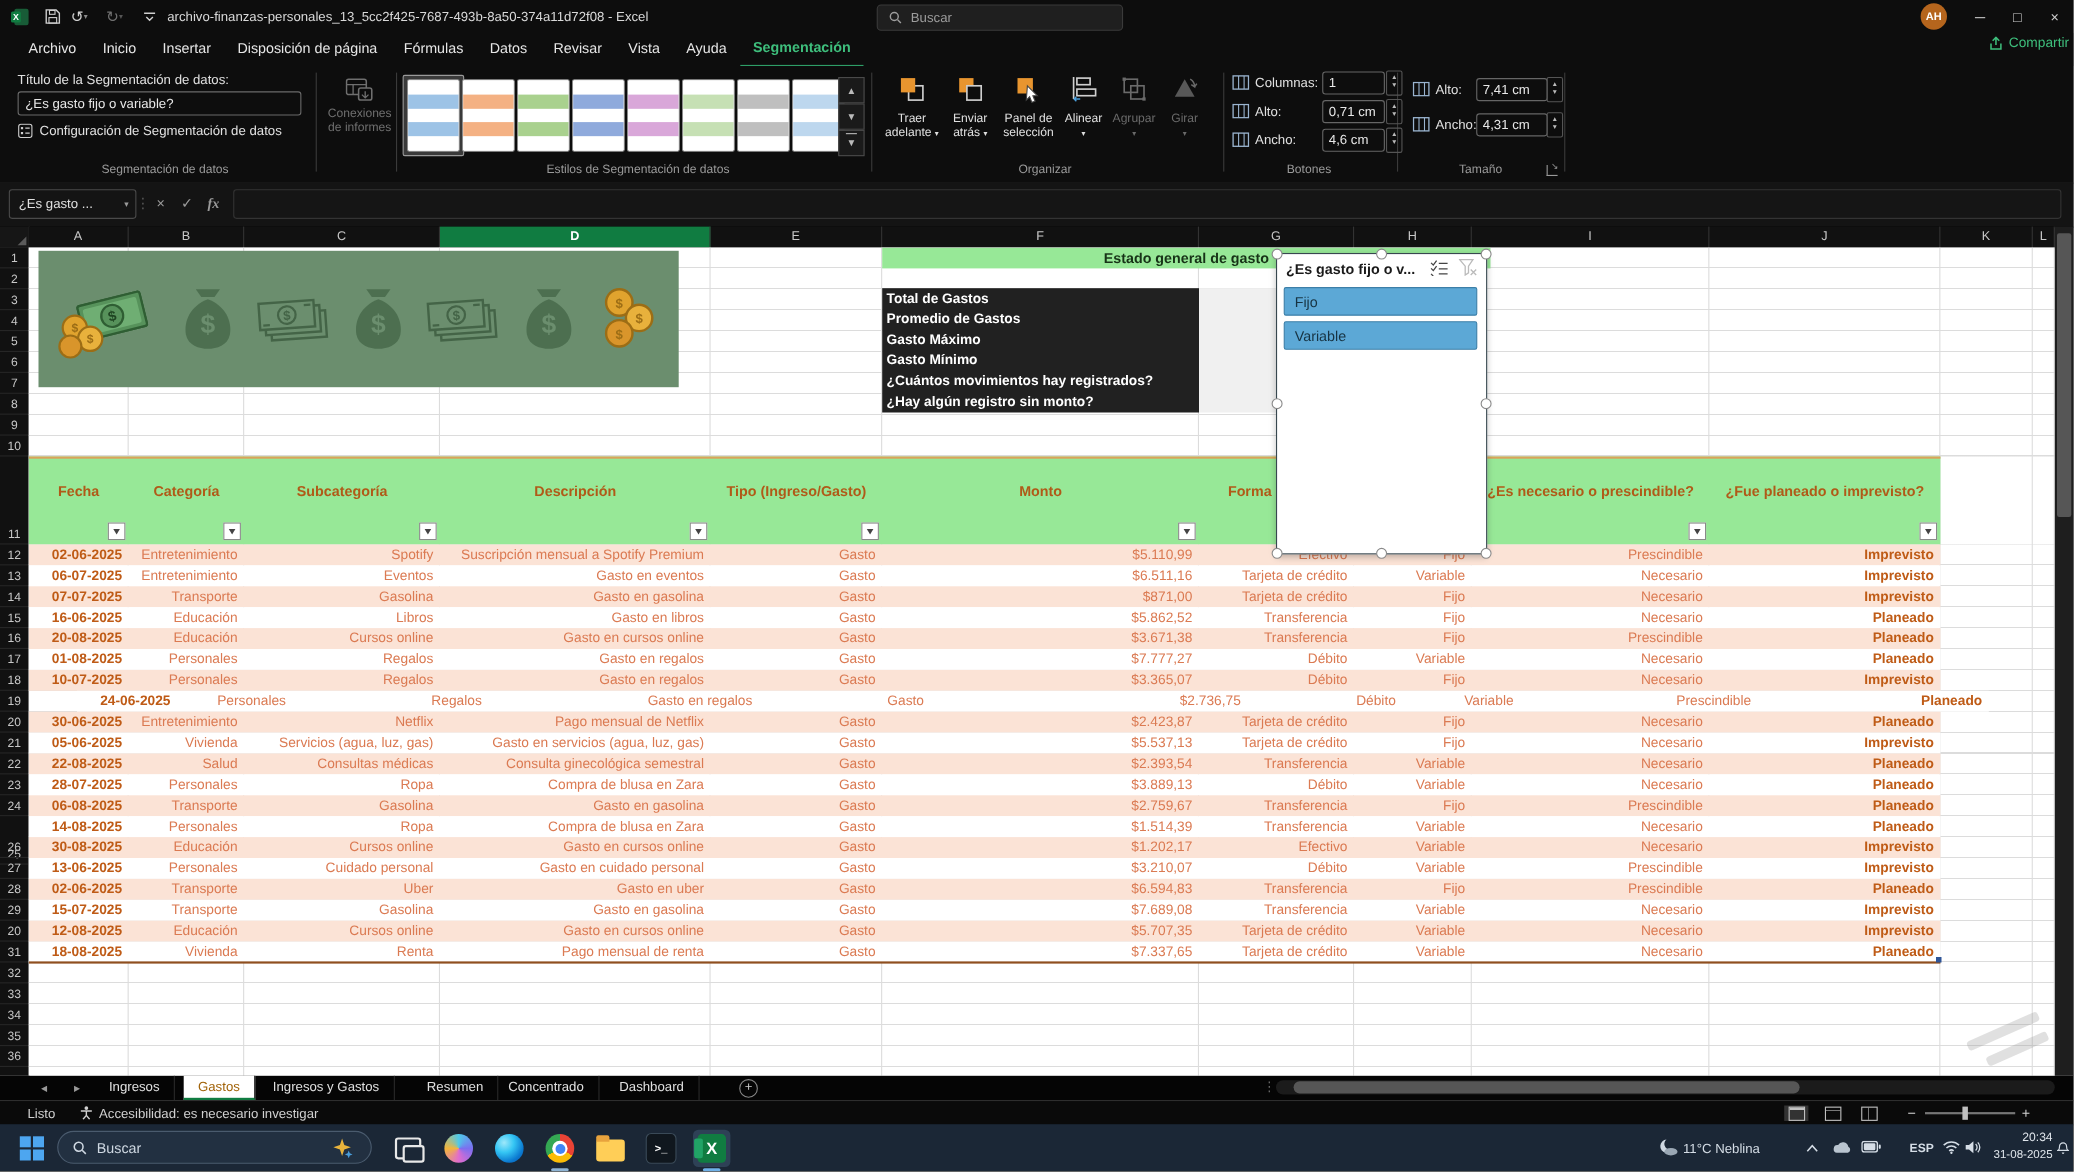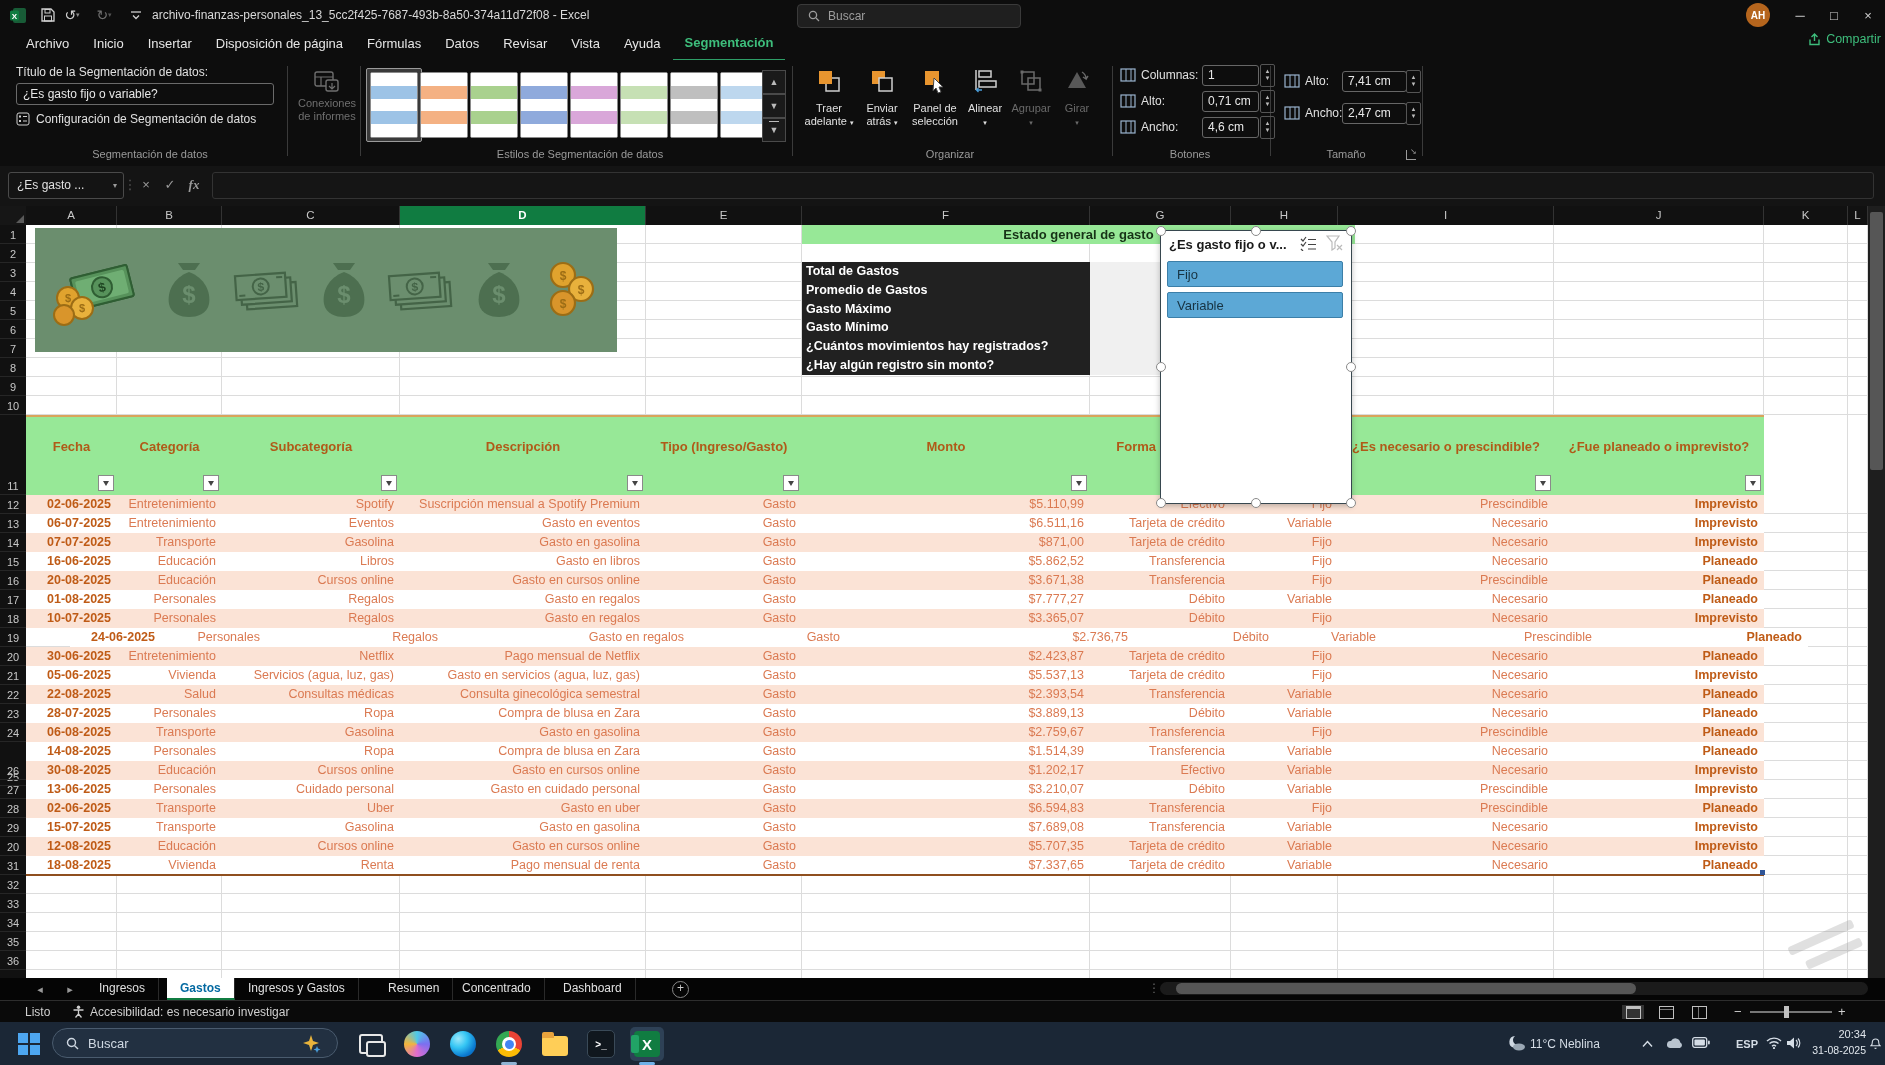--- a/index.html
+++ b/index.html
@@ -79,21 +79,21 @@
   #slicer-header{position:absolute;left:0;top:0;width:100%;height:26px;display:flex;align-items:center;}
   #slicer-title{font-size:13px;font-weight:bold;color:#1a1a1a;padding-left:8px;white-space:nowrap;}
   .slicer-item{position:absolute;left:6px;width:176px;height:26px;background:#5ca8d6;border:1px solid #3c7fa8;border-radius:2px;color:#173342;font-size:13px;line-height:25px;padding-left:9px;box-sizing:border-box;}
   .handle{position:absolute;width:8px;height:8px;border-radius:50%;background:#fff;border:1px solid #8a8a8a;z-index:7;}
   
   #vscroll{left:1868px;top:206px;width:17px;height:772px;background:#1e1e1e;}
   #vthumb{position:absolute;left:2px;top:6px;width:13px;height:258px;background:#565656;border-radius:2px;}
   
   #tabbar{left:0;top:978px;width:1885px;height:22px;background:#050505;color:#ddd;}
   .sheettab{position:absolute;top:0;height:22px;line-height:21px;padding:0 13px;font-size:12px;color:#e0e0e0;border-right:1px solid #2a2a2a;white-space:nowrap;}
-  .sheettab.active{background:#fff;color:#0369a1;font-weight:bold;border-bottom:2px solid #107c41;box-sizing:border-box;}
+  .sheettab.active{background:#fff;color:#a16207;font-weight:normal;border-bottom:2px solid #107c41;box-sizing:border-box;}
   .tabnav{position:absolute;top:0;height:22px;width:24px;color:#999;display:flex;align-items:center;justify-content:center;font-size:11px;}
   #addsheet{position:absolute;left:672px;top:3px;width:15px;height:15px;border:1px solid #888;border-radius:50%;color:#ccc;font-size:12px;line-height:13px;text-align:center;}
   #hscroll{position:absolute;left:1160px;top:4px;width:708px;height:13px;background:#1b1b1b;border-radius:7px;}
   #hthumb{position:absolute;left:16px;top:1px;width:460px;height:11px;background:#565656;border-radius:6px;}
   
   #statusbar{left:0;top:1000px;width:1885px;height:22px;background:#0a0a0a;border-top:1px solid #2e2e2e;color:#d0d0d0;font-size:12px;}
   .viewbtn{position:absolute;top:4px;width:22px;height:14px;display:flex;align-items:center;justify-content:center;}
   .vb{width:13px;height:11px;border:1px solid #c0c0c0;}
   #zoomtrack{position:absolute;left:1750px;top:10px;width:82px;height:2px;background:#777;}
   #zoomthumb{position:absolute;left:1784px;top:5px;width:5px;height:12px;background:#c0c0c0;}
@@ -371,21 +371,21 @@
           <div class="spin" style="position: absolute; left: 122px;">▲<br>▼</div>
         </div>
         <div class="fldrow" style="left: 1284px; top: 46px; width: 140px;">
           <div class="micon">
             <svg width="16" height="14" viewBox="0 0 16 14">
               <rect x="1" y="1" width="14" height="12" fill="none" stroke="#9ab4cf" stroke-width="1.2"></rect>
               <path d="M6 1 v12 M11 1 v12" stroke="#9ab4cf"></path>
             </svg>
           </div>
           <span>Ancho:</span>
-          <div class="fldbox" style="position: absolute; left: 58px; width: 58px;">2,47 cm</div>
+          <div class="fldbox" style="position: absolute; left: 58px; width: 58px;">4,31 cm</div>
           <div class="spin" style="position: absolute; left: 122px;">▲<br>▼</div>
         </div>
       </div>
     <div class="glabel" style="left:1296px;width:100px">Tamaño</div>
     <div style="position:absolute;left:1406px;top:90px;width:9px;height:9px;border-left:1.5px solid #9a9a9a;border-bottom:1.5px solid #9a9a9a">
         <span style="position:absolute;left:3px;top:-3px;font-size:8px;color:#9a9a9a">↘</span>
       </div>
   </div>
 
   <div id="formulabar" class="abs">

